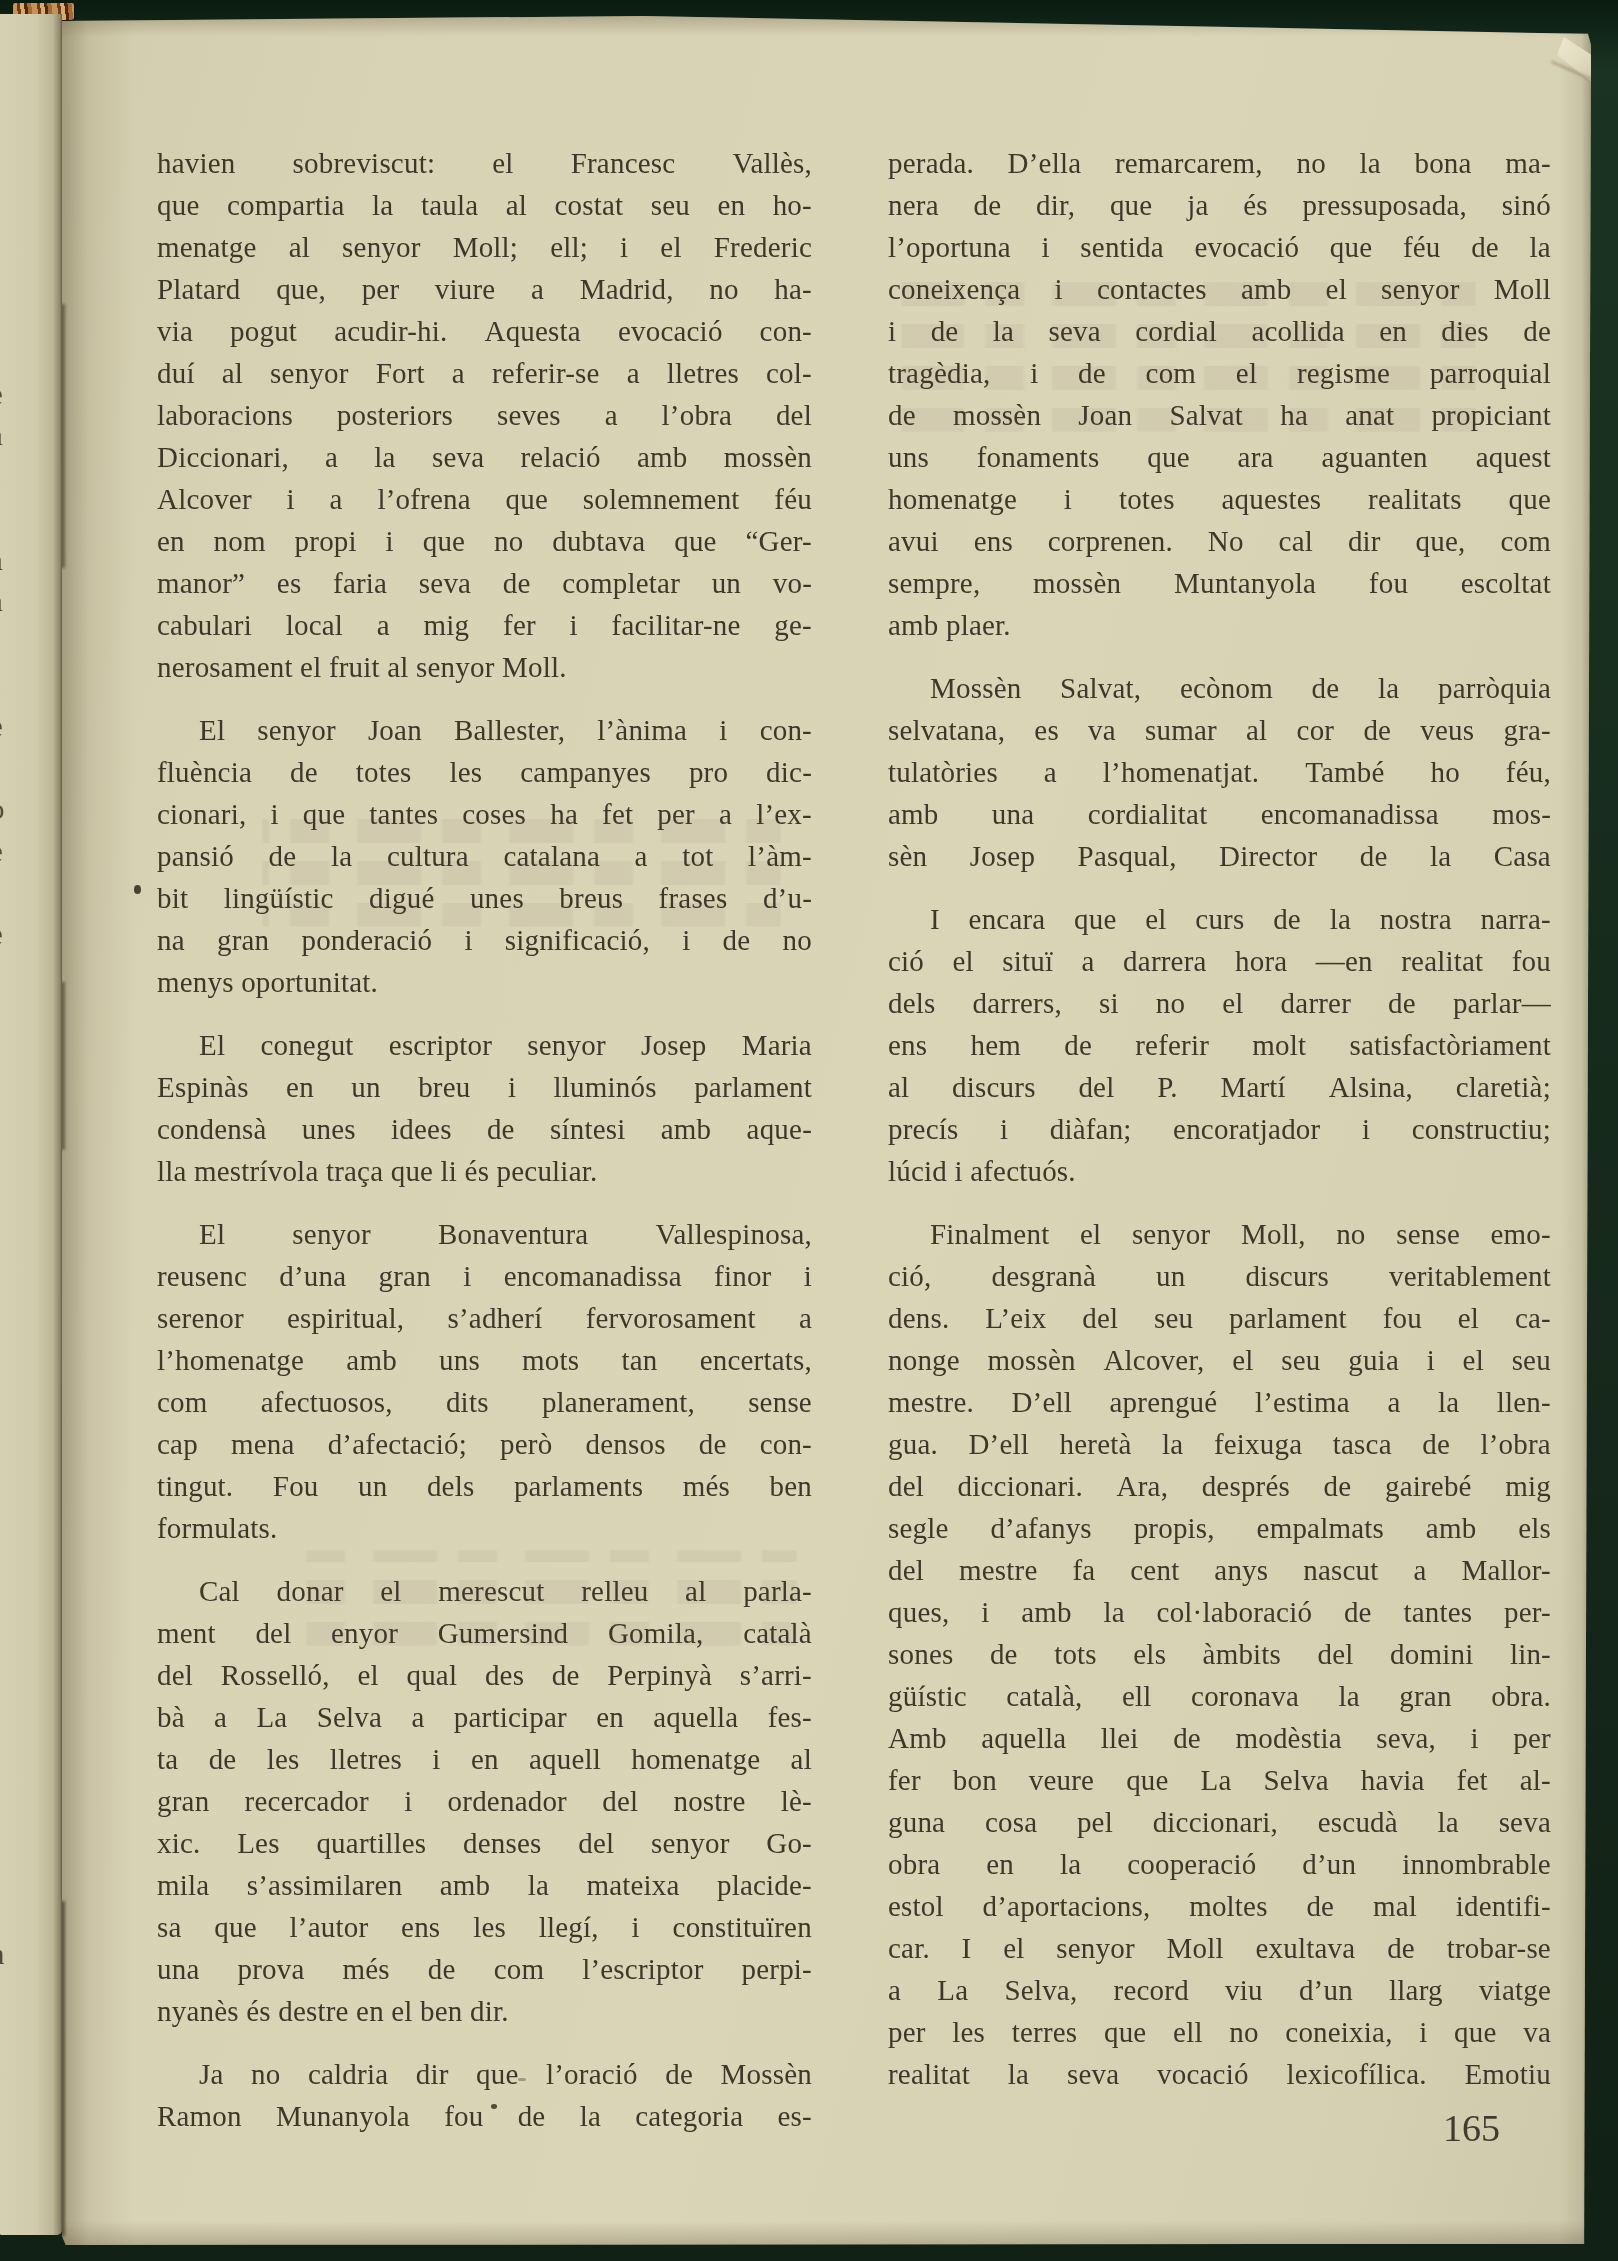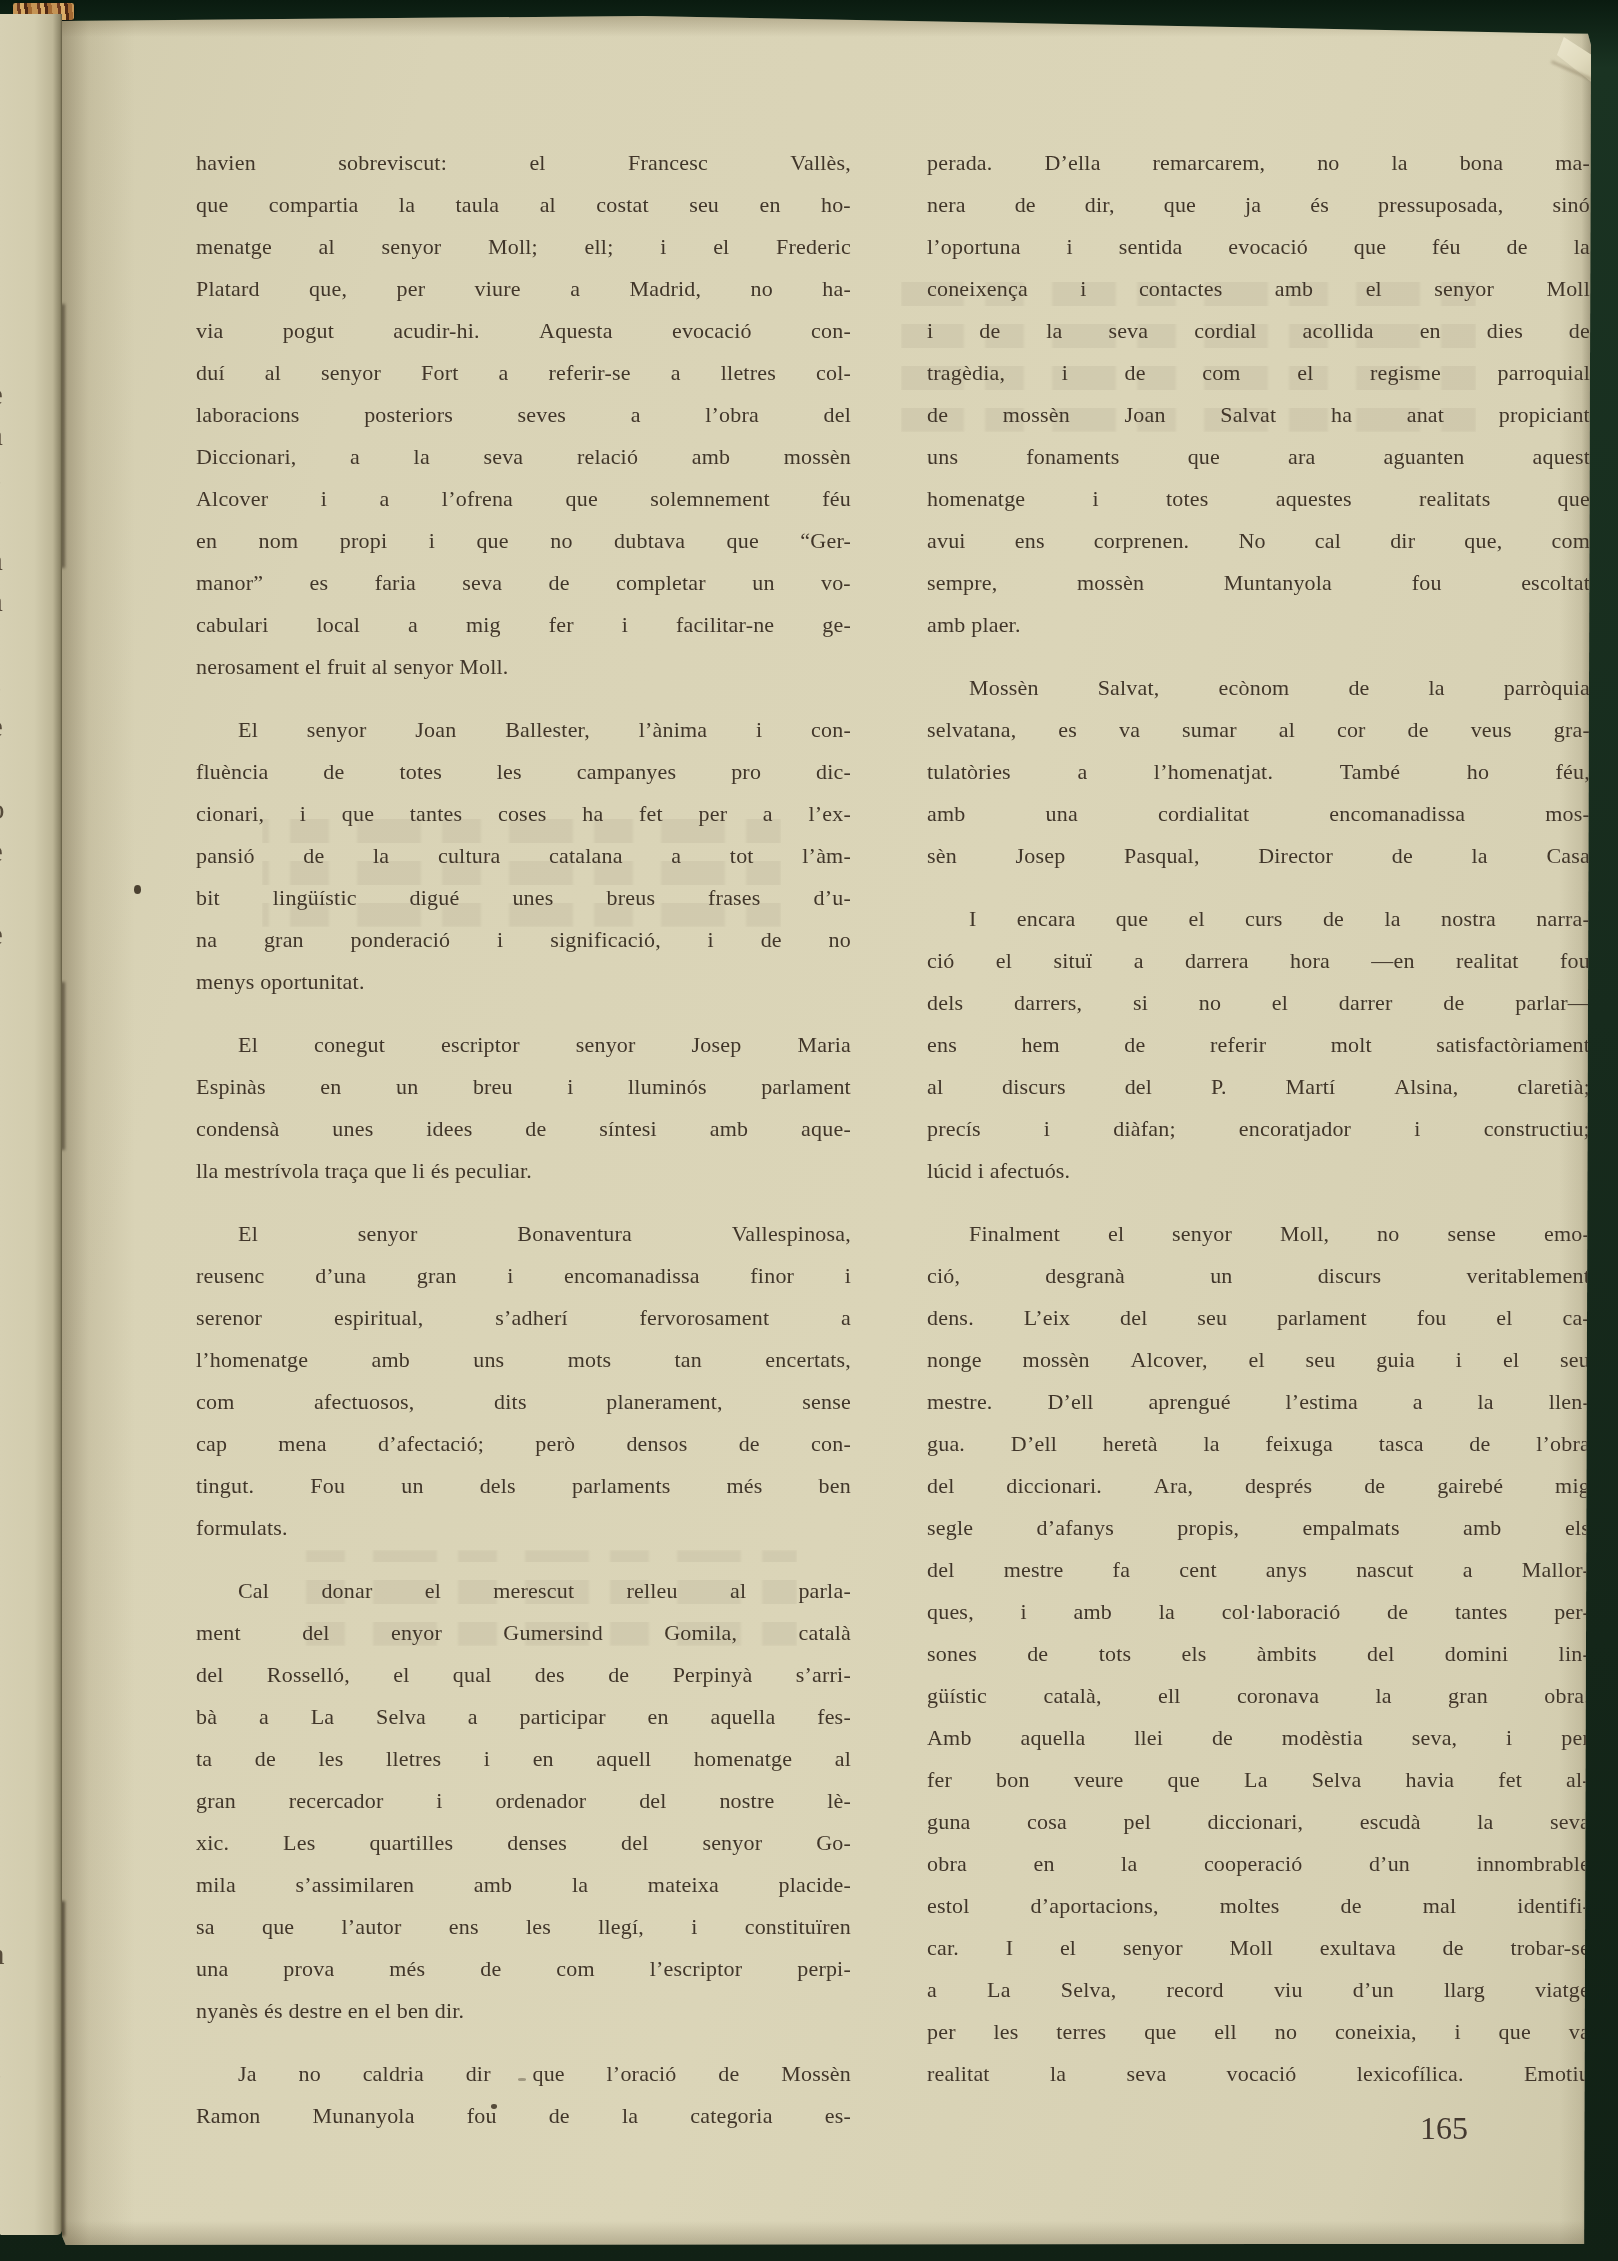--- a/index.html
+++ b/index.html
@@ -47,30 +47,30 @@
   .fold-shadow {
     position:absolute; left:1487px; top:56px; width:56px; height:2.4px;
     background: rgba(90,76,46,.45); filter:blur(1.6px); transform:rotate(24deg);
   }
   
   .crease-seg { position:absolute; left:-1.6px; width:4.8px; background:#2c2414; opacity:.5; filter:blur(1.6px); }
   .seg1 { top:288px; height:264px; }
   .seg2 { top:966px; height:168px; }
   .seg3 { top:1885px; height:335px; opacity:.6; }
   
-  .col { position:absolute; top:126px; font-size:22px; line-height:42px; letter-spacing:0.2px;margin-left:39px; }
+  .col { position:absolute; top:126px; font-size:29px; line-height:42px; letter-spacing:0.2px; }
   .col.left  { left:95px;  width:655px; }
   .col.right { left:826px; width:663px; }
   .para + .para { margin-top:21px; }
   .line { display:flex; justify-content:space-between; height:42px; white-space:pre; }
   .line > span { flex-shrink:0; }
   .line.end { display:block; }
   .line.indent { padding-left:42px; }
-  .page-number { position:absolute; left:1358px; top:2091px; width:80px; 
-    font-size:32px; line-height:42px; color:#443930; }
+  .page-number { position:absolute; left:1358px; top:2091px; width:80px; text-align:right;
+    font-size:38px; line-height:42px; color:#443930; }
   
   .ghost {
     position:absolute; opacity:.06; filter:blur(1.2px); transform:scaleX(-1);
     background: repeating-linear-gradient(90deg, #4a3c28 0 35px, transparent 35px 56px, #4a3c28 56px 120px, transparent 120px 148px);
     background-size: 152px 24px;
   }
   .ghost { -webkit-mask-image: repeating-linear-gradient(0deg, #000 0 24px, transparent 24px 42px);
            mask-image: repeating-linear-gradient(0deg, #000 0 24px, transparent 24px 42px); }
   .g1 { left:200px; top:799px; width:519px; height:112px; }
   .g2 { left:839px; top:256px; width:575px; height:160px; }

